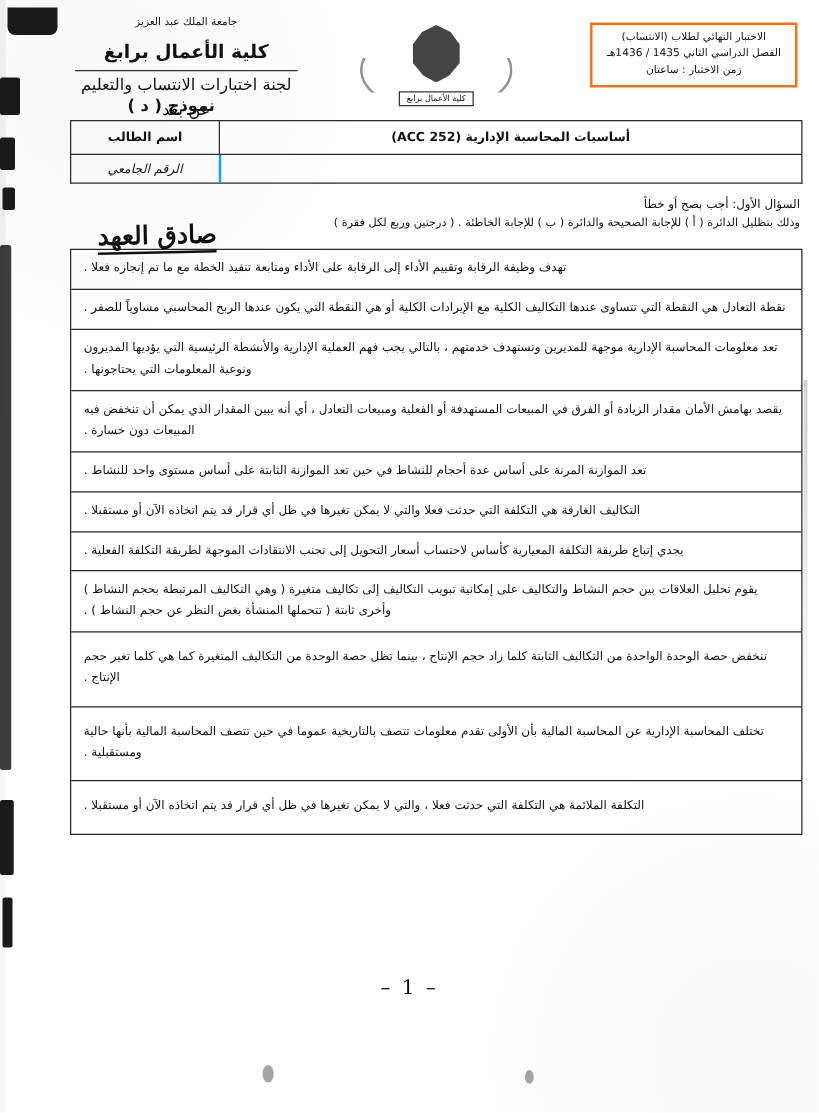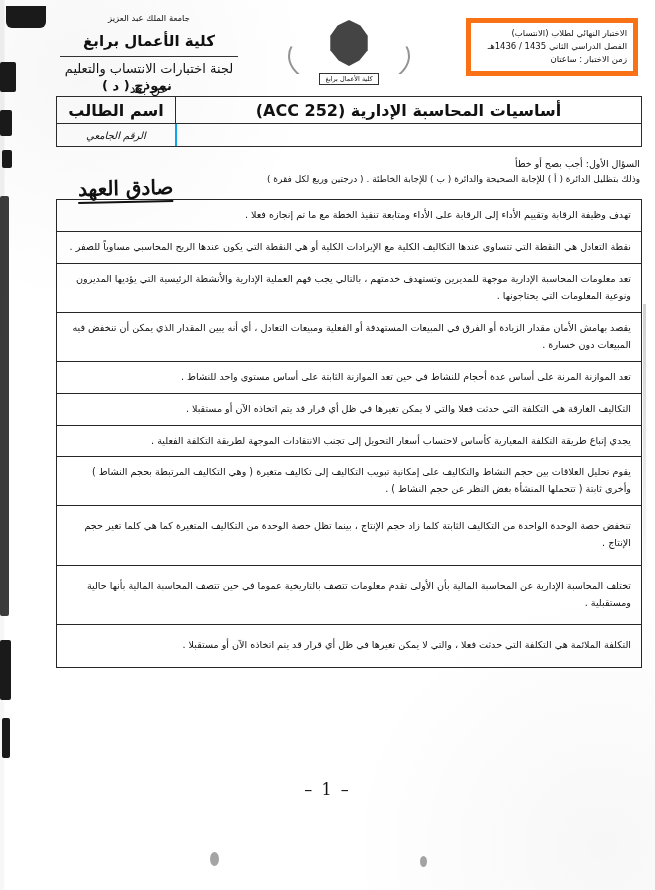--- a/index.html
+++ b/index.html
@@ -30,22 +30,22 @@
   .edge-blob.b6{left:0px;top:640px;width:11px;height:60px;}
   .edge-blob.b7{left:2px;top:718px;width:8px;height:40px;}
 
   .speck{position:absolute;background:#5a5a5a;border-radius:50%;opacity:.55;}
 
   .sheet{position:absolute;left:56px;top:4px;width:586px;height:870px;}
 
   
   .header{position:relative;height:86px;}
   .hdr-box{
-    position:absolute;top:14px;border:5px solid #f97316;
-    font-size:8.5px;line-height:1.55;text-align:right;padding:4px 6px;
+    position:absolute;top:14px;border:2px solid #f97316;
+    font-size:8.5px;line-height:1.55;text-align:center;padding:4px 6px;
     color:#111;
   }
   .hdr-box.left{right:4px;width:150px;}
   .hdr-right{
     position:absolute;left:4px;top:8px;width:178px;text-align:center;
     font-size:8.5px;line-height:1.6;
   }
   .hdr-right .big{
     font-size:15px;font-weight:bold;letter-spacing:1px;margin:3px 0 2px;
   }
@@ -75,21 +75,21 @@
     position:absolute;left:46px;top:74px;font-size:13px;font-weight:bold;
   }
 
   
   .title-row{
     position:relative;margin-top:6px;height:26px;
     border:1px solid #2b2b2b;display:flex;
   }
   .title-row .cell{
     display:flex;align-items:center;justify-content:center;
-    font-size:16px;font-weight:bold;
+    font-size:10px;font-weight:bold;
   }
   .t-name{width:118px;border-right:1px solid #2b2b2b;font-size:10px;font-weight:normal;}
   .t-course{flex:1;}
   .id-row{
     position:relative;height:22px;border:1px solid #2b2b2b;border-top:none;display:flex;
   }
   .id-row .id-label{
     width:118px;border-right:2px solid #0ea5e9;display:flex;align-items:center;
     justify-content:center;font-size:10px;font-style:italic;
   }
@@ -104,21 +104,21 @@
     border-bottom:2px solid #111;padding-bottom:1px;letter-spacing:1px;
     transform:rotate(-1.2deg);
   }
 
   
   .statements{margin-top:12px;border:1px solid #262626;}
   .stmt{
     border-bottom:1px solid #262626;
     font-size:9.6px;line-height:1.75;
     padding:7px 10px 7px 10px;
-    text-align:right;
+    text-align:left;
     position:relative;
   }
   .stmt:last-child{border-bottom:none;}
   .stmt.tall{padding-top:12px;padding-bottom:13px;}
   .stmt.h2{min-height:34px;}
 
   .pagenum{
     position:absolute;left:50%;transform:translateX(-50%);
     top:780px;font-size:16px;font-family:"DejaVu Serif",serif;letter-spacing:2px;
   }

